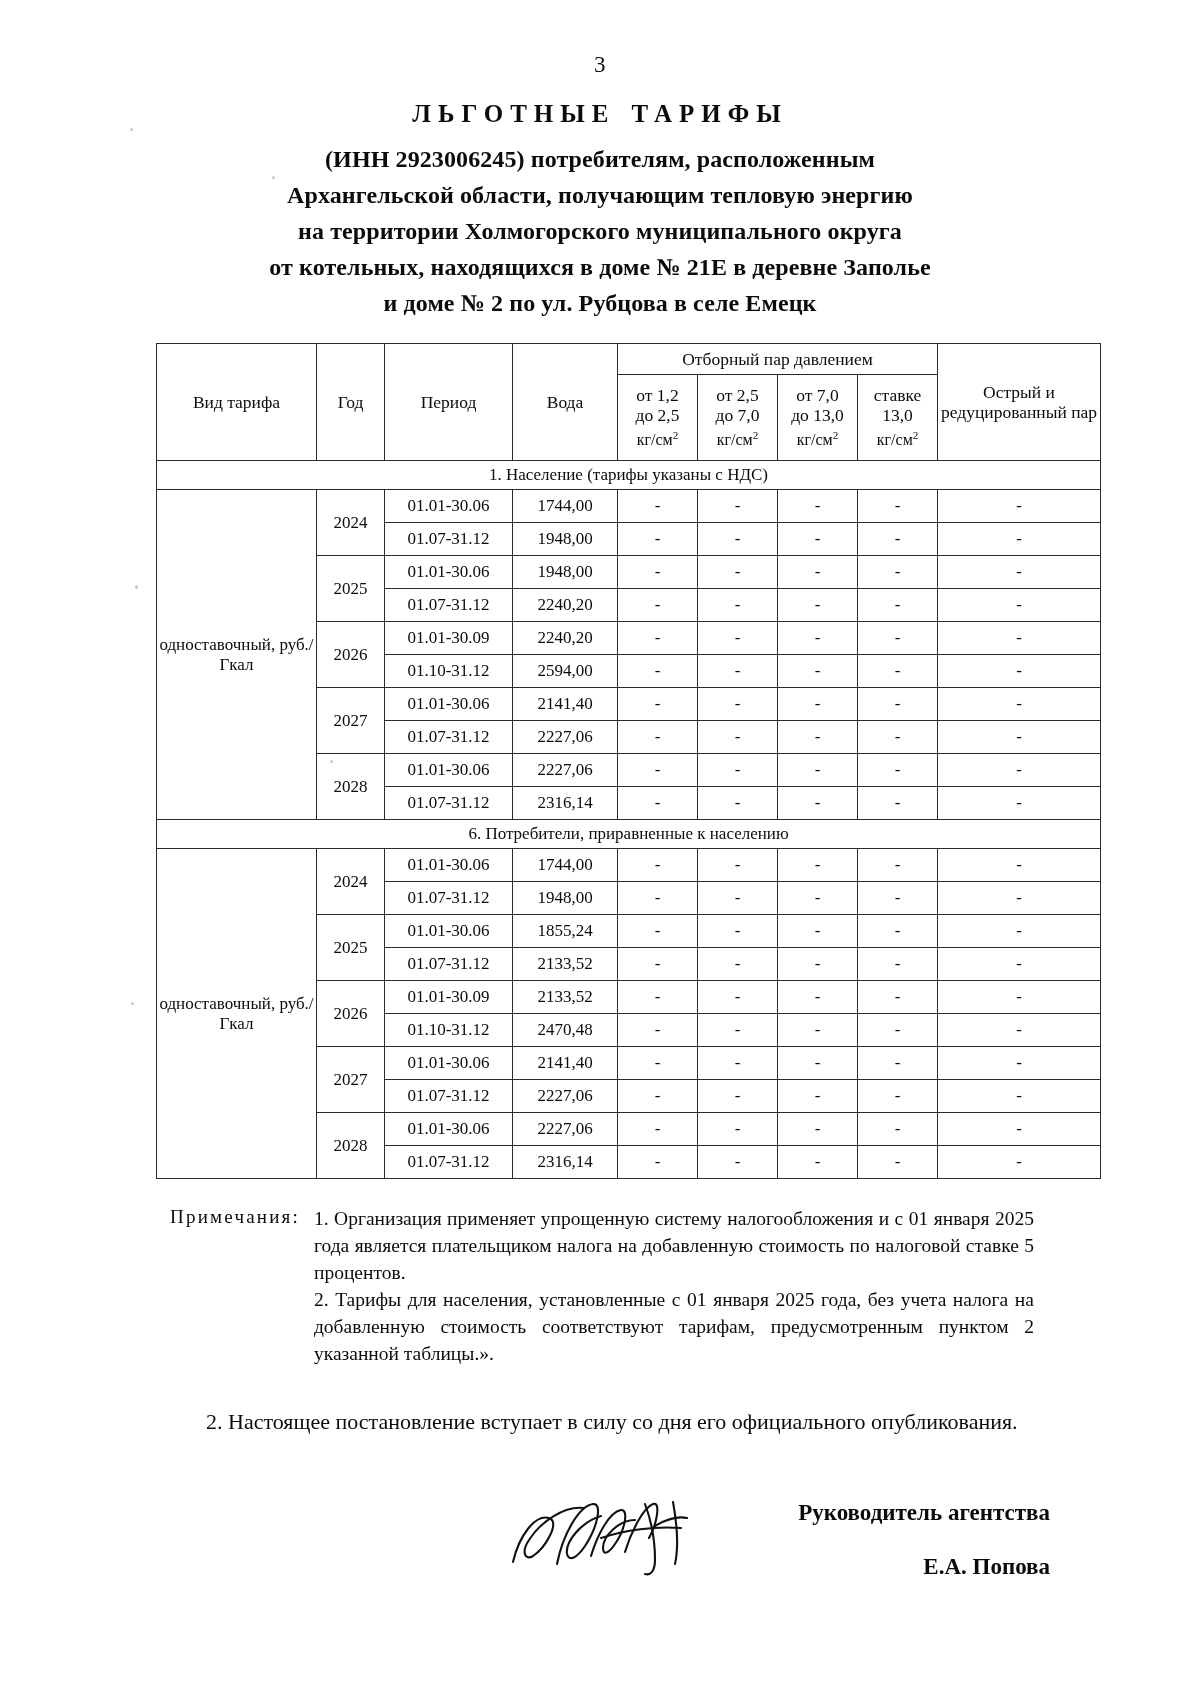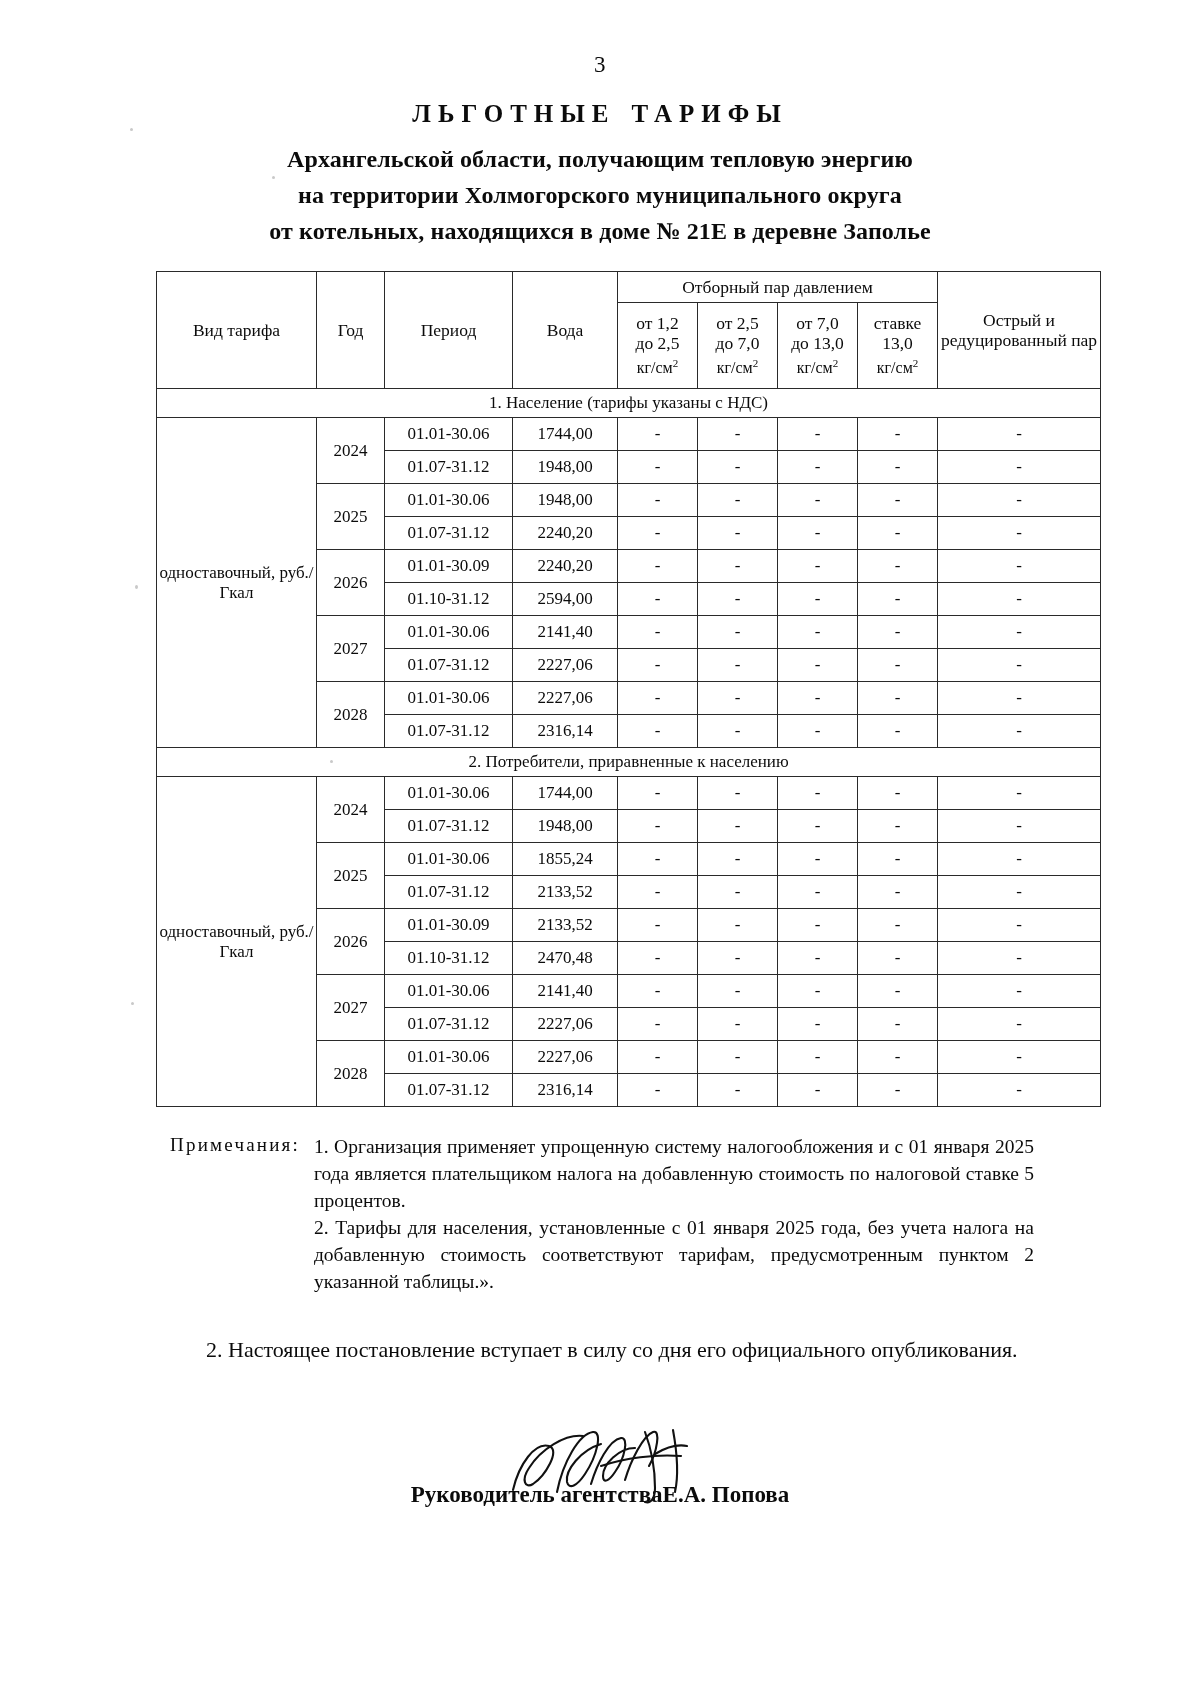--- a/index.html
+++ b/index.html
@@ -131,22 +131,23 @@
     text-justify: inter-word;
   }
   .closing .lead { padding-left: 56px; }
 
   
   .signature {
     margin-top: 62px;
     position: relative;
     display: flex;
     align-items: flex-end;
-    justify-content: center;
+    justify-content: space-between;
     height: 80px;
+    flex-direction: column;
   }
   .sig-role,
   .sig-name {
     font-size: 23px;
     font-weight: bold;
   }
   .sig-mark {
     position: absolute;
     left: 355px;
     bottom: -6px;
@@ -164,23 +165,25 @@
 </style>
 </head>
 <body>
 
 <div class="page">
 
   <div class="page-number">3</div>
 
   <div class="title-block">
     <div class="doc-title">ЛЬГОТНЫЕ<span class="gap"></span>ТАРИФЫ</div>
+    <div class="title-line">(ИНН 2923006245) потребителям, расположенным</div>
     <div class="title-line">Архангельской области, получающим тепловую энергию</div>
     <div class="title-line">на территории Холмогорского муниципального округа</div>
     <div class="title-line">от котельных, находящихся в доме № 21Е в деревне Заполье</div>
+    <div class="title-line">и доме № 2 по ул. Рубцова в селе Емецк</div>
   </div>
 
   <table class="tariff">
     <colgroup>
       <col class="col-type">
         <col class="col-year">
         <col class="col-period">
         <col class="col-water">
       <col class="col-p">
         <col class="col-p">
@@ -314,21 +317,21 @@
         <tr class="data-row">
           <td>01.07-31.12</td>
           <td>2316,14</td>
           <td class="dash">-</td>
           <td class="dash">-</td>
           <td class="dash">-</td>
           <td class="dash">-</td>
           <td class="dash">-</td>
         </tr>
         <tr class="section-row">
-          <td colspan="9">2. Потребители, приравненные к населению</td>
+          <td colspan="9">6. Потребители, приравненные к населению</td>
         </tr>
         <tr class="data-row">
           <td rowspan="10" class="type-cell">одноставочный, руб./Гкал</td>
           <td rowspan="2">2024</td>
           <td>01.01-30.06</td>
           <td>1744,00</td>
           <td class="dash">-</td>
           <td class="dash">-</td>
           <td class="dash">-</td>
           <td class="dash">-</td>

